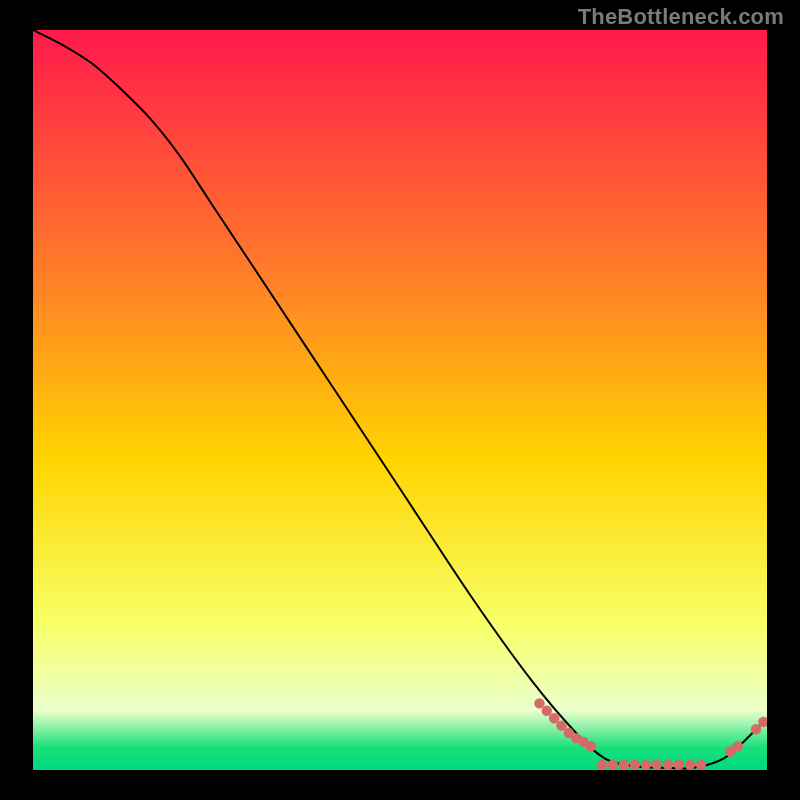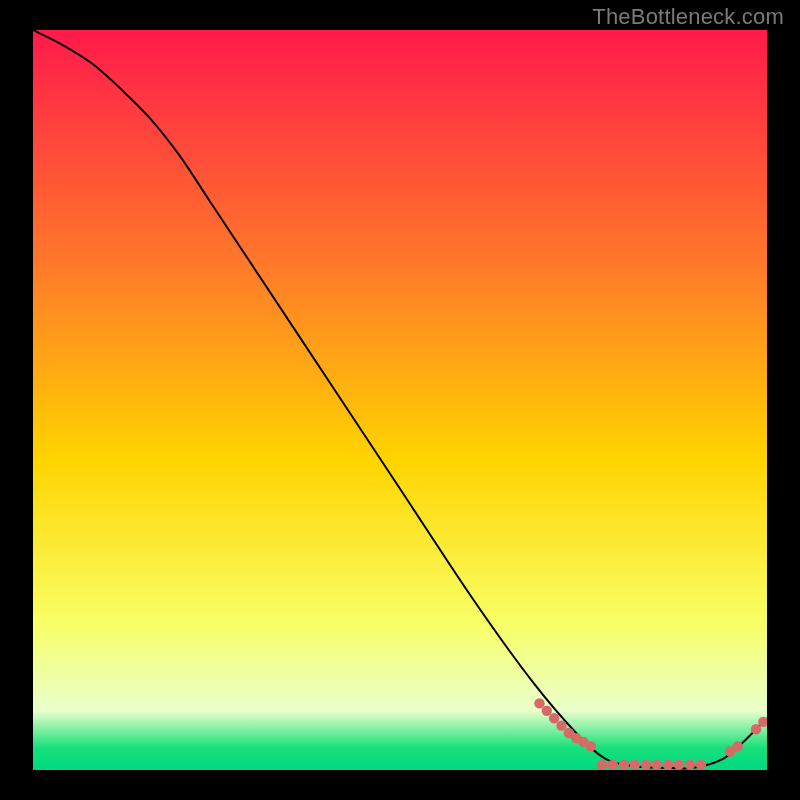--- a/index.html
+++ b/index.html
@@ -14,21 +14,21 @@
   .container {
     position: relative;
     width: 800px;
     height: 800px;
   }
   .watermark {
     position: absolute;
     top: 4px;
     right: 16px;
     font-size: 22px;
-    font-weight: 400;
+    font-weight: 700;
     color: #7a7a7a;
     letter-spacing: 0.2px;
     z-index: 3;
   }
   .plot-area {
     position: absolute;
     left: 33px;
     top: 30px;
     width: 734px;
     height: 740px;

